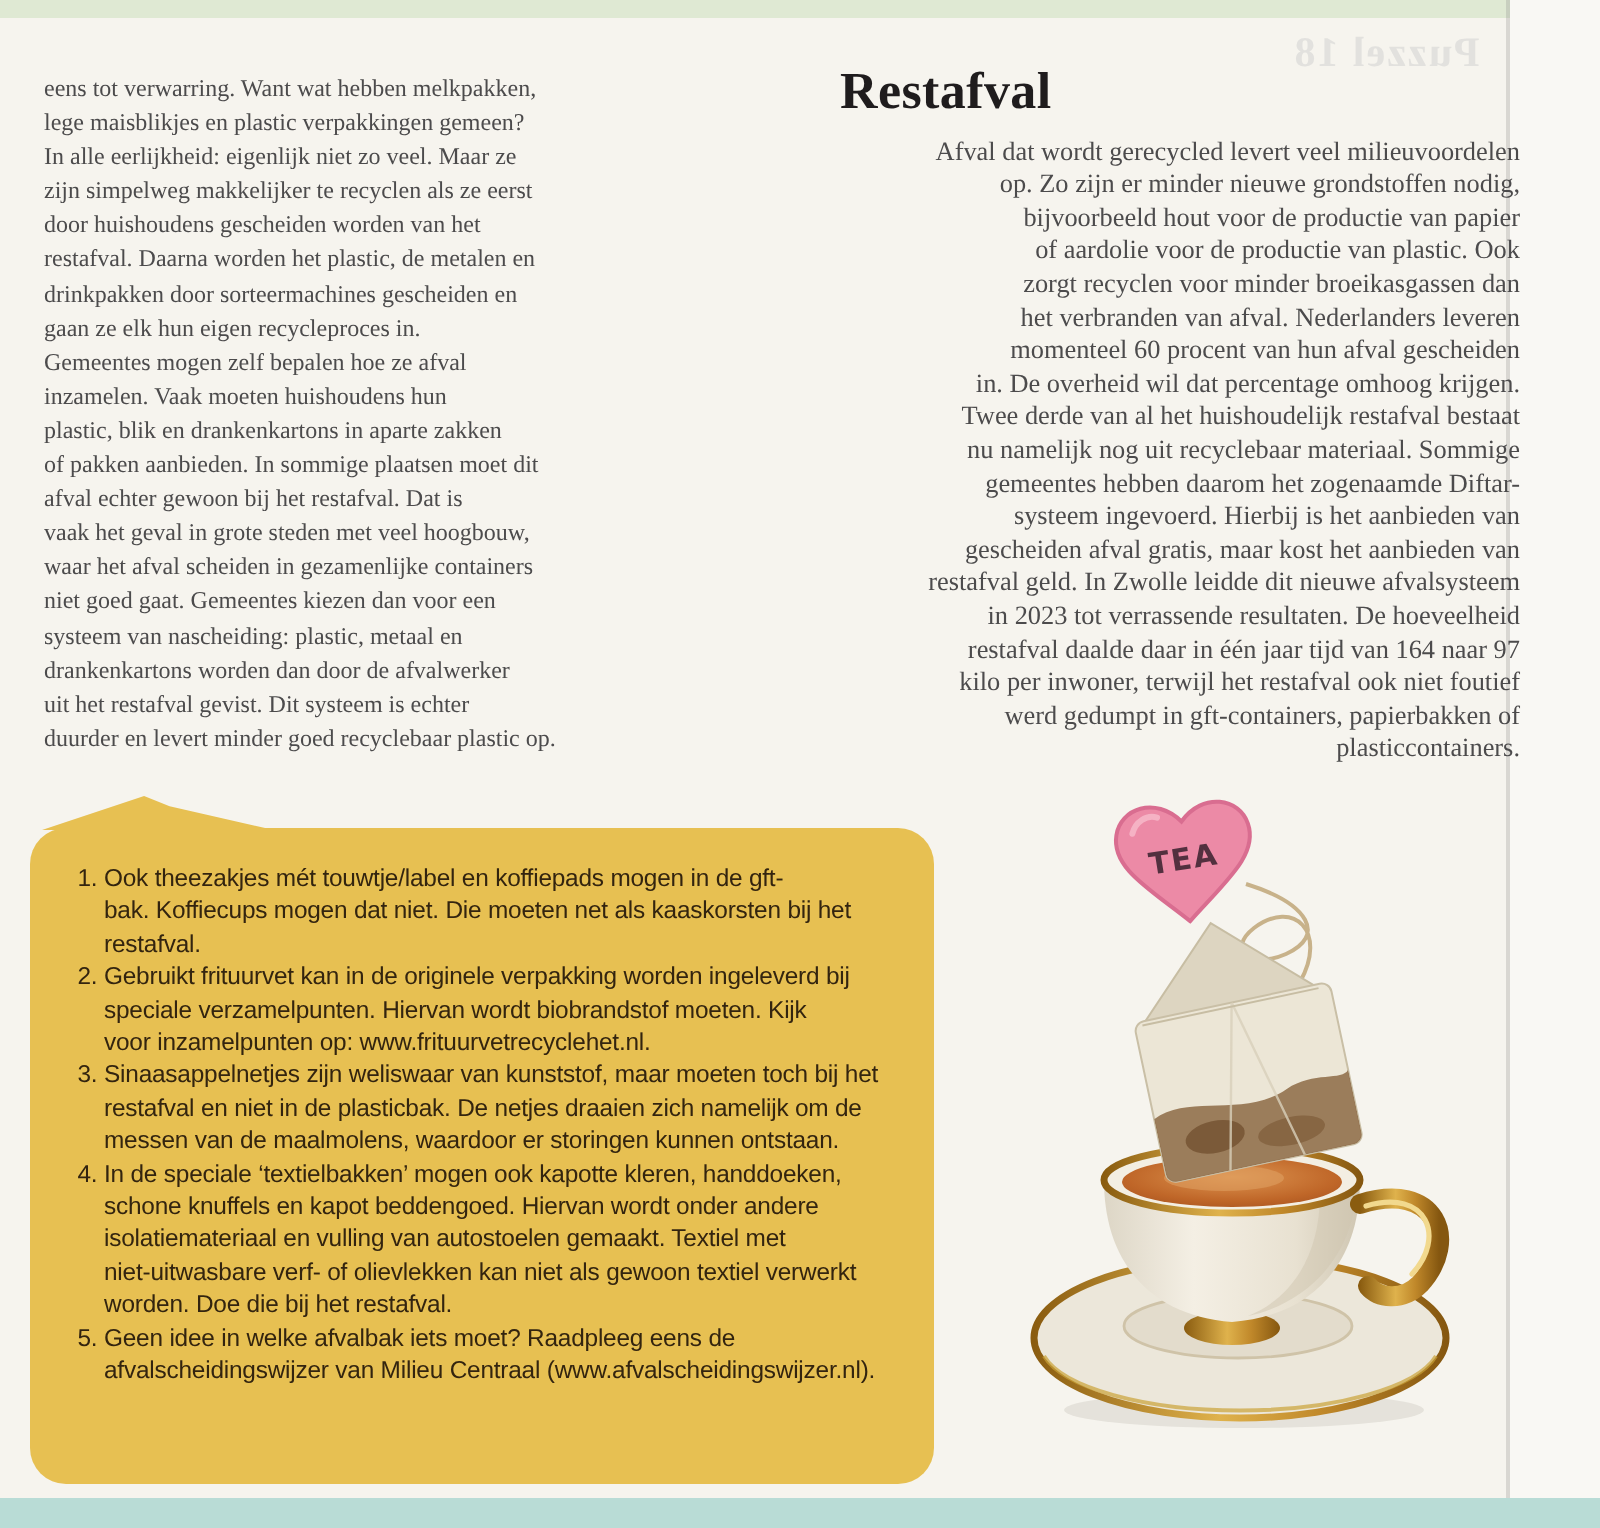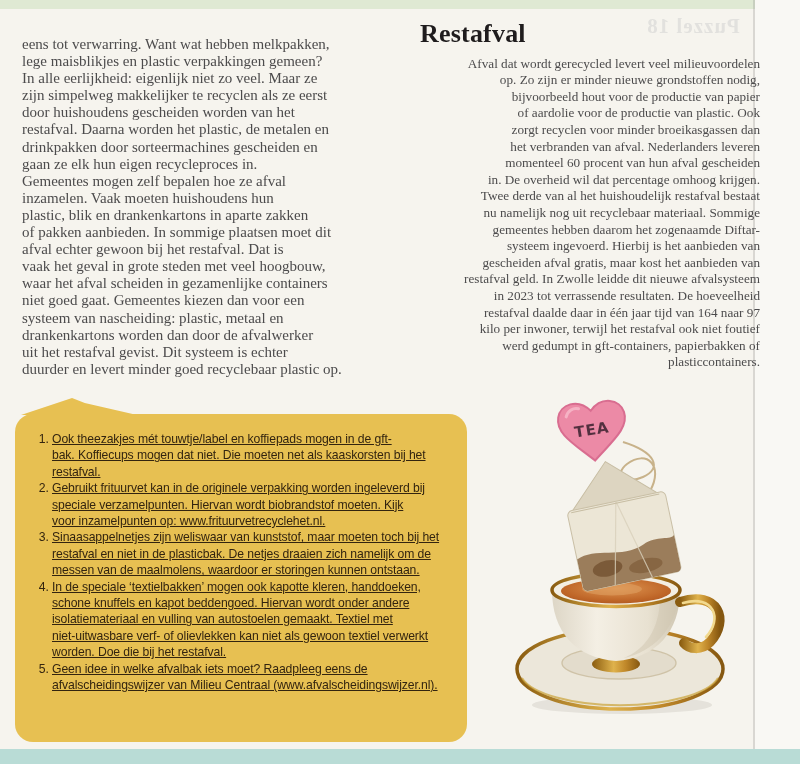--- a/index.html
+++ b/index.html
@@ -15,24 +15,24 @@
   .ghost{
     position:absolute;left:628px;top:14px;width:130px;
     transform:scaleX(-1);
     font:bold 21px "Liberation Serif",serif;
     color:rgba(105,115,130,.14);letter-spacing:1px;text-align:center;
     user-select:none;
   }
   
   .col-left{
     position:absolute;left:22px;top:36px;width:382px;
-    font-size:15px;line-height:17.1px;color:#4c4b4c;
+    font-size:12px;line-height:17.1px;color:#4c4b4c;
     white-space:pre;
   }
-  .col-right{position:absolute;left:420px;top:20px;width:340px;}
+  .col-right{position:absolute;left:420px;top:32px;width:340px;}
   .col-right h2{
     margin:0 0 7px 0;
     font:bold 26px/1.1 "Liberation Serif",serif;
     color:#1f1c1d;letter-spacing:.2px;
   }
   .col-right .body{
     font-size:13.2px;line-height:16.6px;color:#4c4b4c;
     white-space:pre;
     text-align:right;
   }
@@ -52,21 +52,21 @@
     margin:0 0 6px 0;
     font:bold 26px/1.1 "Liberation Sans",sans-serif;
     color:var(--box-text,#33240f);letter-spacing:-.2px;
   }
   .tipbox ol{
     margin:0;padding:0 0 0 17px;
     font-family:"Liberation Sans",sans-serif;
     font-size:12.2px;line-height:16.4px;letter-spacing:-.1px;
     color:var(--box-text,#33240f);
   }
-  .tipbox li{white-space:pre-line;margin:0;text-decoration:underline;}
+  .tipbox li{white-space:pre-line;margin:0;}
   
   .illo{position:absolute;left:492px;top:392px;width:300px;height:366px;}
 </style>
 </head>
 <body>
 
 <div class="top-strip"></div>
 <div class="outer-margin"></div>
 <div class="page-edge"></div>
 <div class="ghost">Puzzel 18</div>

